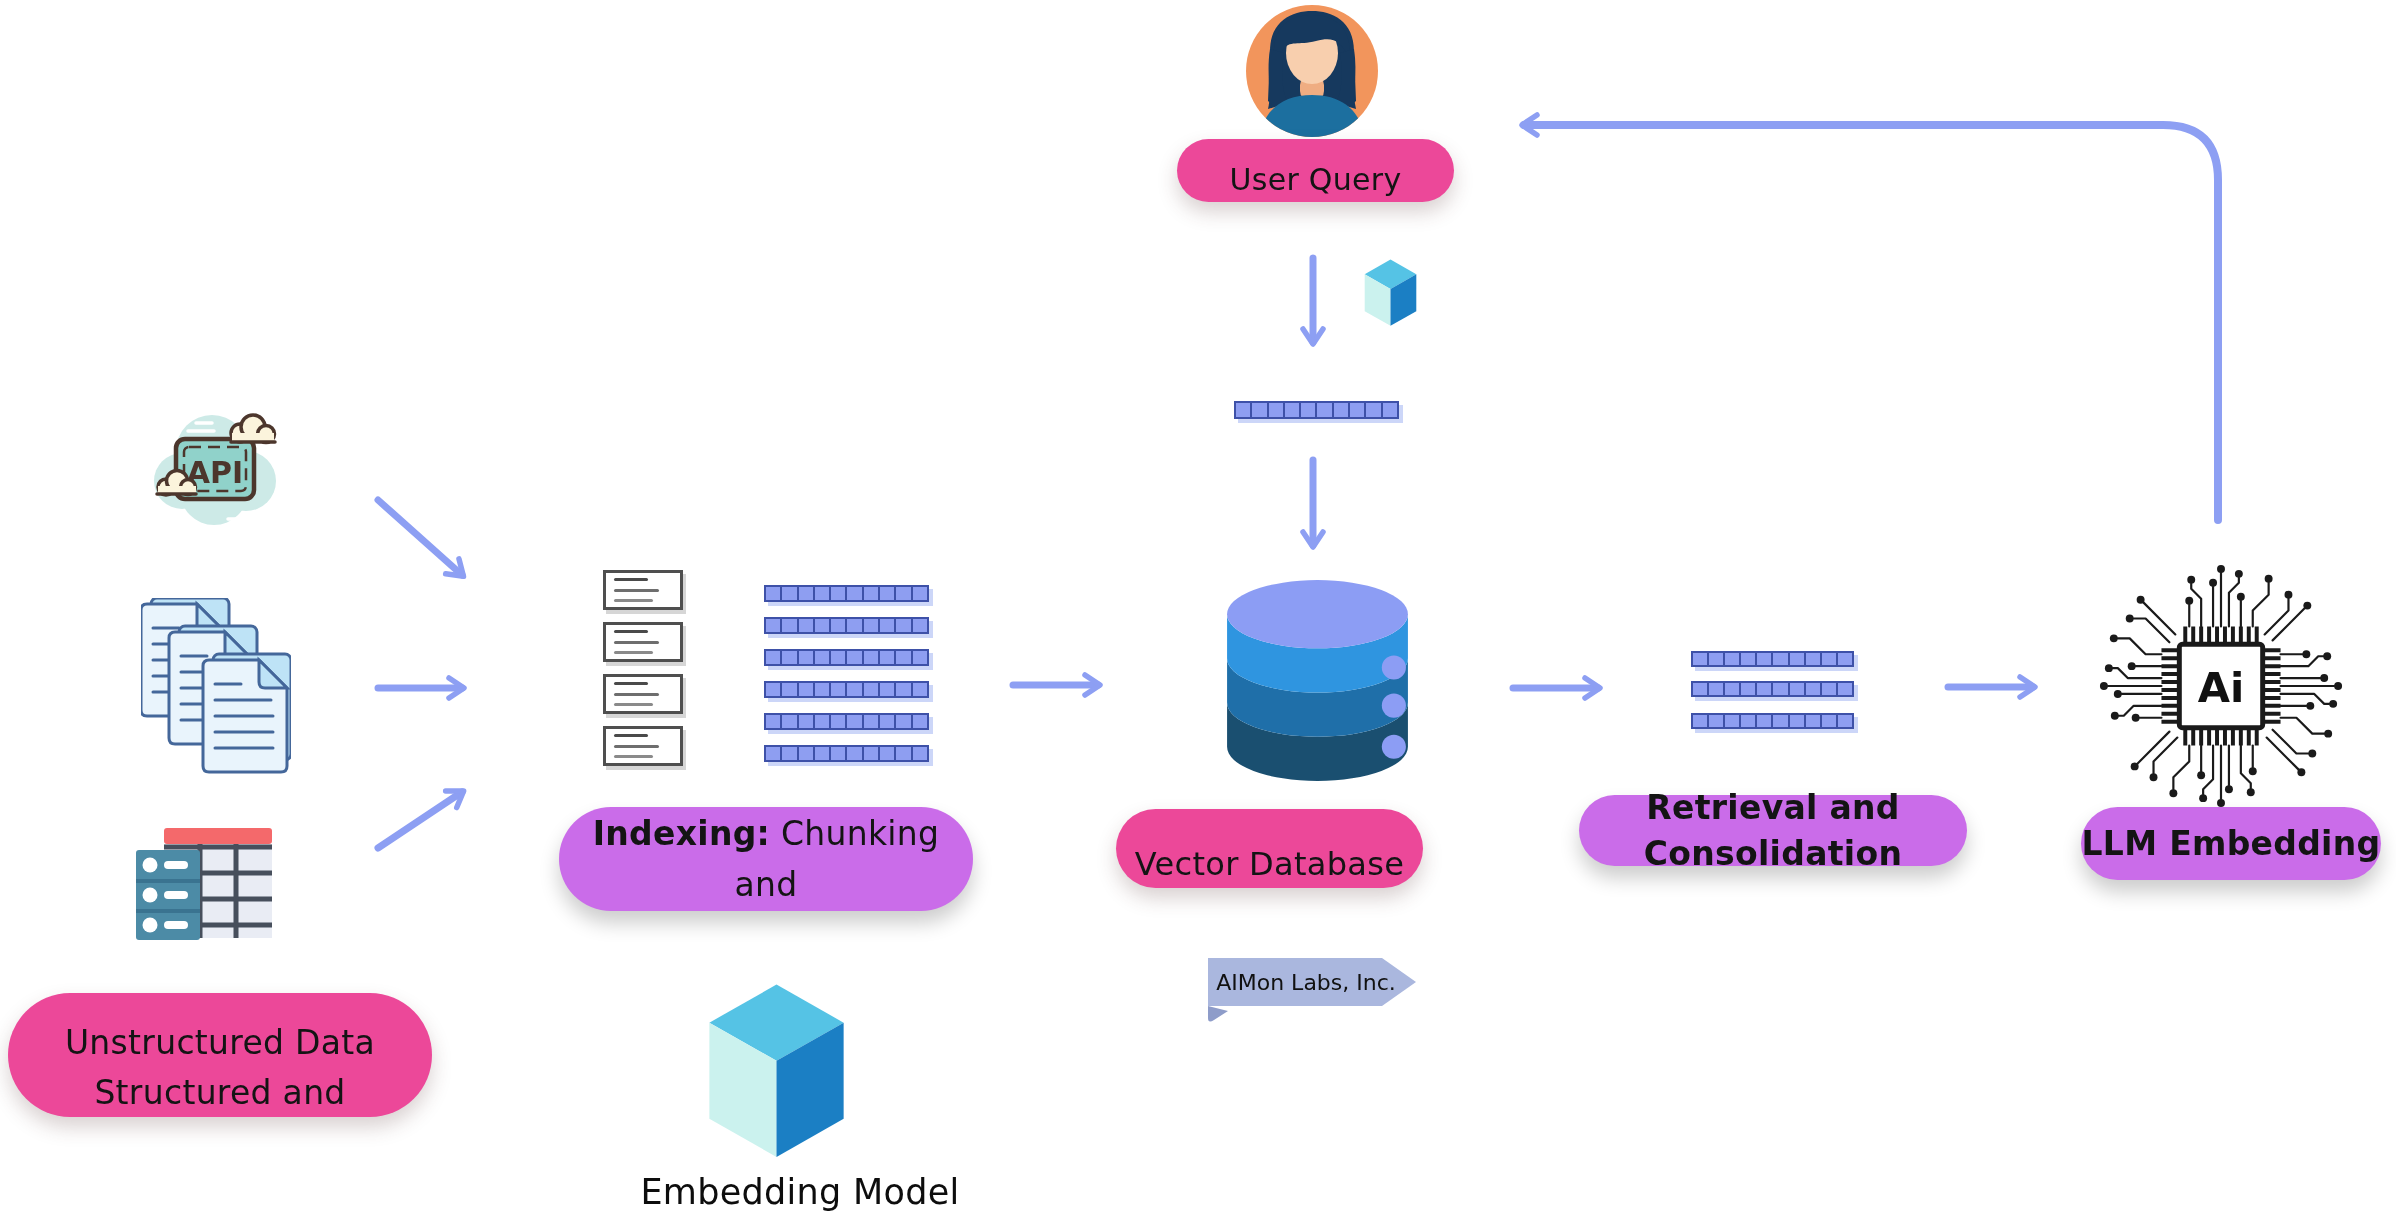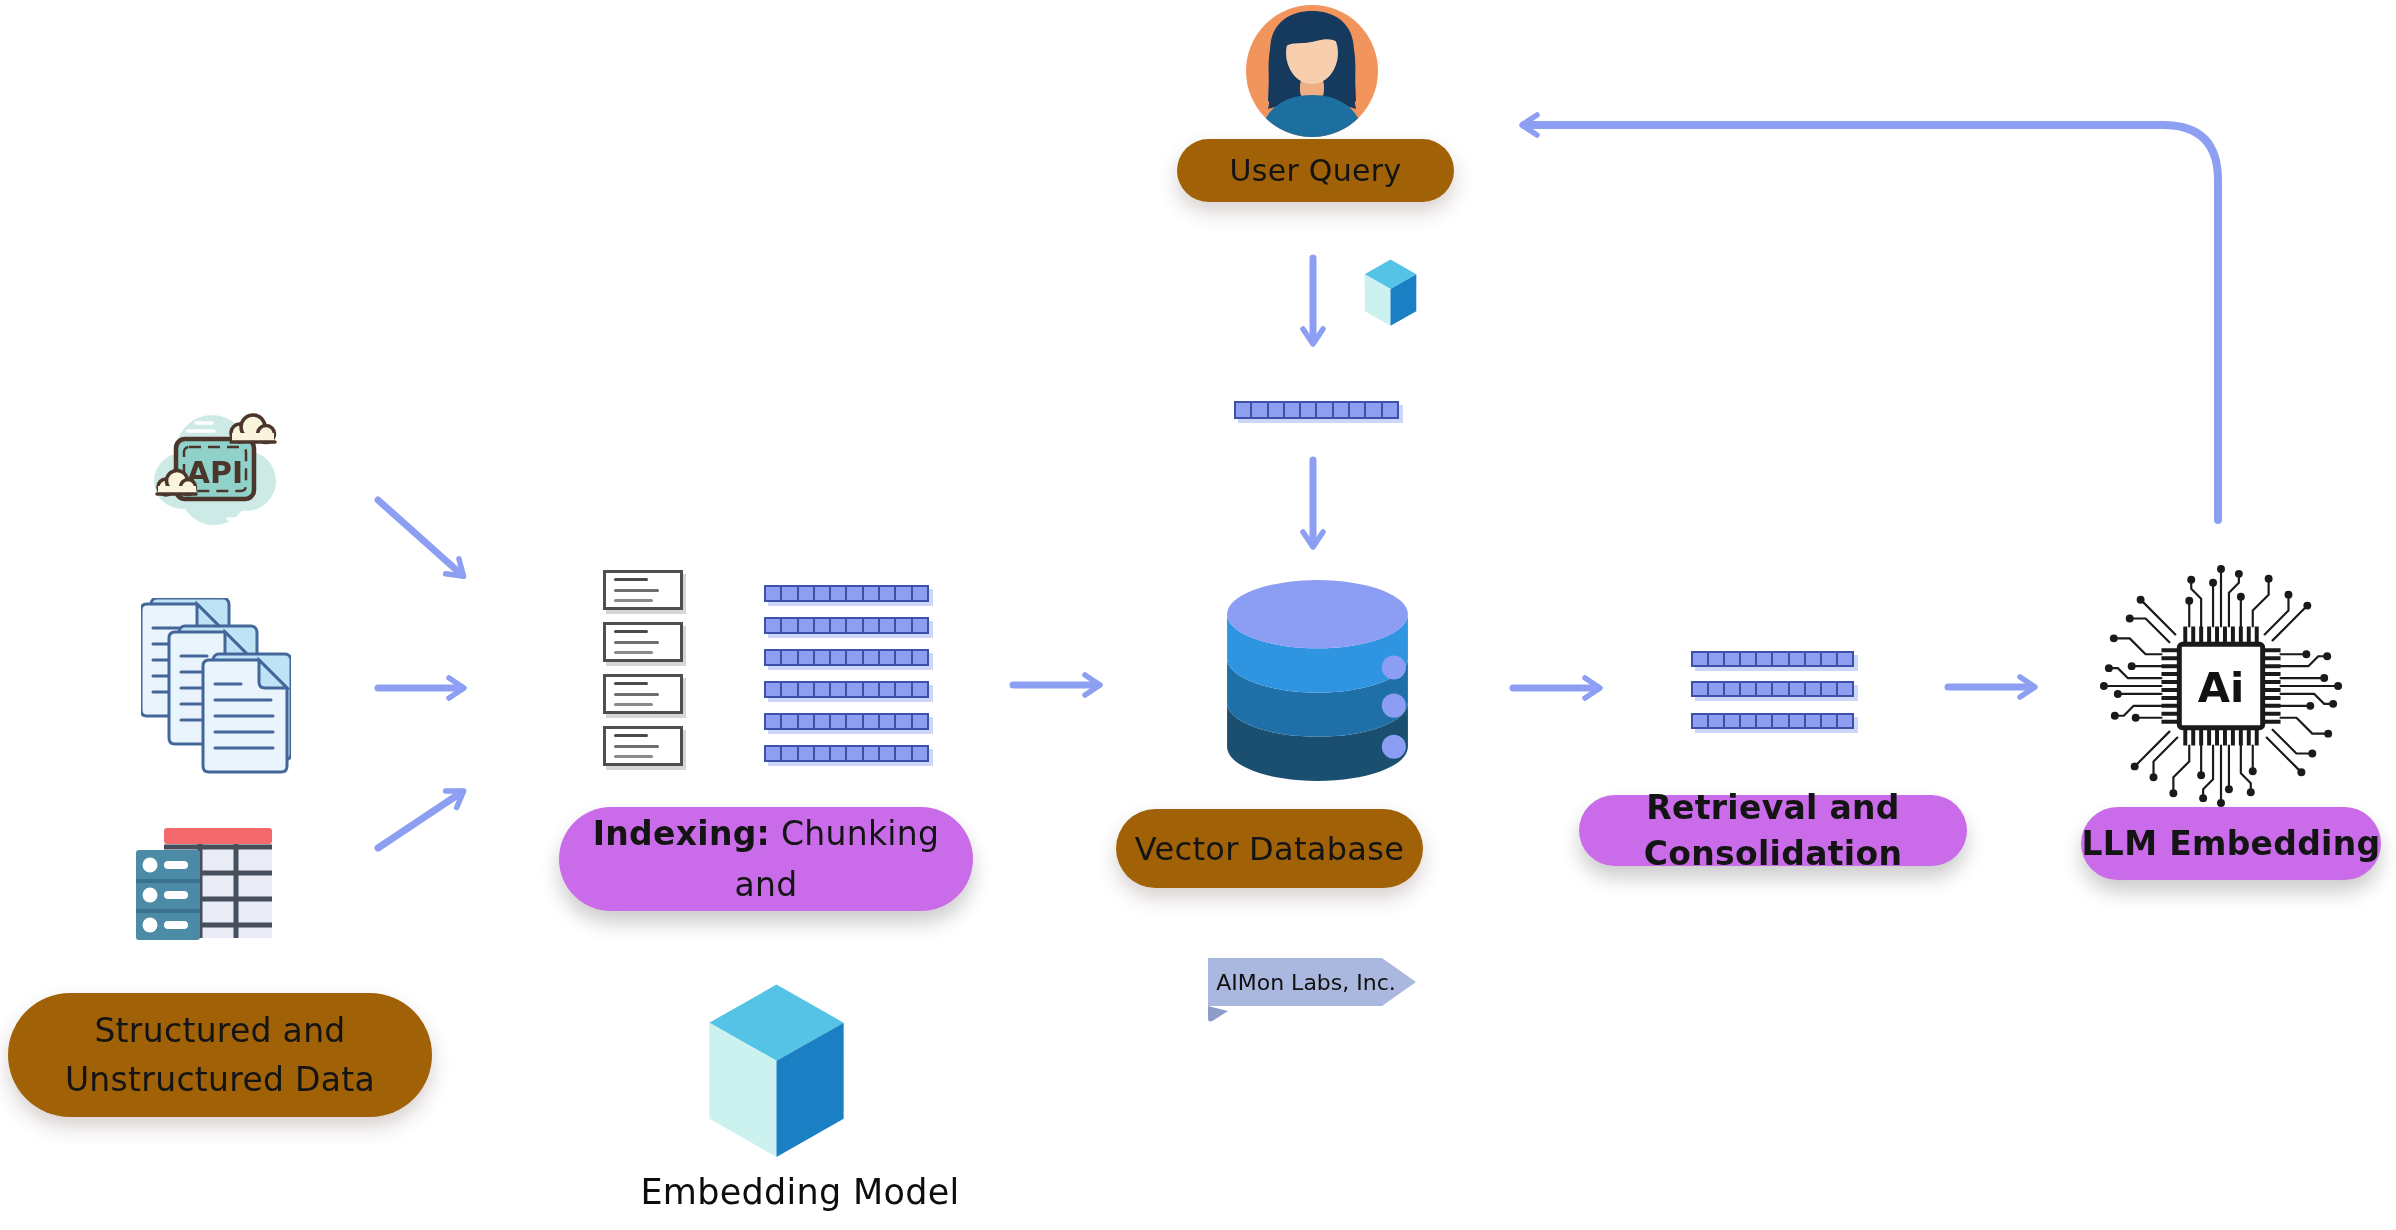--- a/index.html
+++ b/index.html
@@ -7,21 +7,21 @@
     position:relative;width:2396px;height:1230px;background:#ffffff;overflow:hidden;
     font-family:"DejaVu Sans",sans-serif;color:#141414;
   }
   .abs{position:absolute;}
   svg{display:block;}
   
   .pill{
     position:absolute;display:flex;flex-direction:column;align-items:center;justify-content:center;
     border-radius:999px;text-align:center;font-size:33px;letter-spacing:.3px;line-height:1.5;color:#141414;
   }
-  .pill.white{background:#a16207;box-shadow:0 10px 20px rgba(80,45,45,.22);}
+  .pill.white{background:#ec4899;box-shadow:0 10px 20px rgba(80,45,45,.22);justify-content:flex-end;}
   .pill.purple{background:#ca6ce9;box-shadow:0 12px 20px rgba(0,0,0,.20);}
   .pill.bold{font-weight:bold;line-height:1.38;}
   
   .chunk{
     position:absolute;width:80px;height:40px;background:#ffffff;border:3px solid #4f4f4f;
     box-shadow:3px 4px 0 #d6d6d6;box-sizing:border-box;padding:5px 8px;
     display:flex;flex-direction:column;justify-content:space-between;
   }
   .chunk s{display:block;height:3px;background:#6e6e6e;border-radius:2px;}
   .chunk s:nth-child(1){width:58%;background:#4a4a4a;}
@@ -172,22 +172,22 @@
       <circle cx="14" cy="39" r="7.5"></circle>
         <rect x="28" y="35" width="24" height="8" rx="4"></rect>
       <circle cx="14" cy="69" r="7.5"></circle>
         <rect x="28" y="65" width="24" height="8" rx="4"></rect>
       <circle cx="14" cy="99" r="7.5"></circle>
         <rect x="28" y="95" width="24" height="8" rx="4"></rect>
     </g>
   </svg>
 
   <div class="pill white" style="left:8px;top:993px;width:424px;height:124px;">
+    <div>Unstructured Data</div>
     <div>Structured and</div>
-    <div>Unstructured Data</div>
   </div>
 
   <div class="chunk" style="left:603px;top:570px;">
       <s></s>
       <s></s>
       <s></s>
     </div>
   <div class="chunk" style="left:603px;top:622px;">
       <s></s>
       <s></s>

